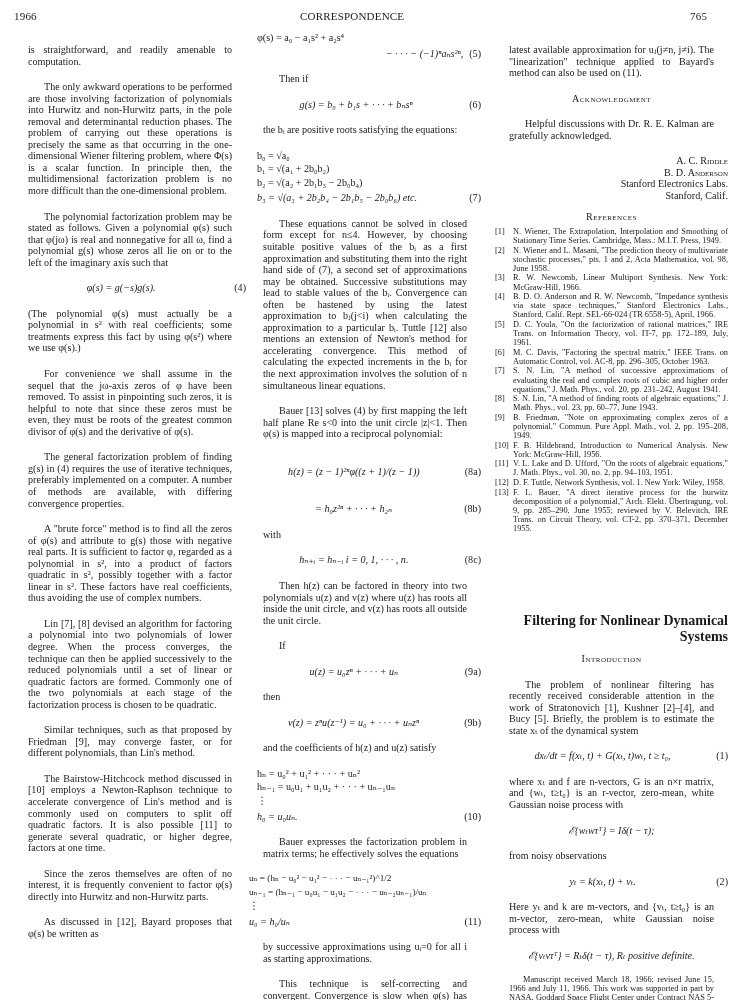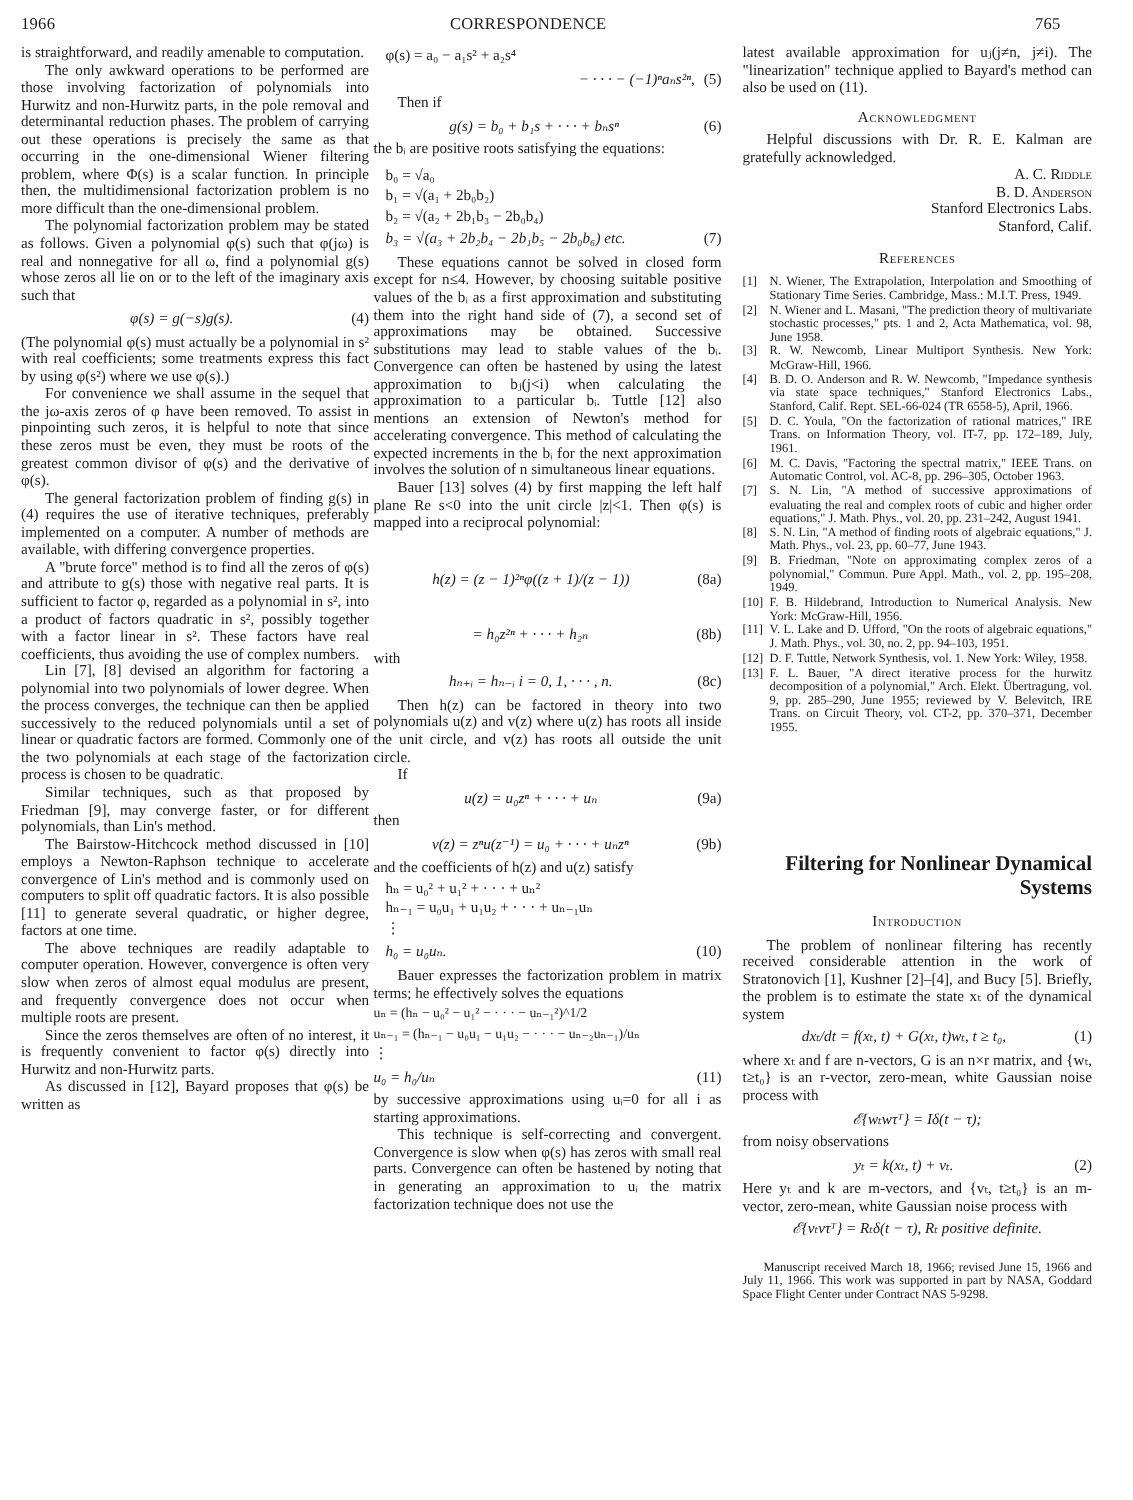--- a/index.html
+++ b/index.html
@@ -3,21 +3,21 @@
 <meta charset="utf-8">
 <style>
   html, body { margin:0; padding:0; background:#ffffff; }
   body { width:755px; height:1000px; overflow:hidden; position:relative;
          font-family:"Liberation Serif","DejaVu Serif",serif; color:#1a1a1a; }
   .hdr { position:absolute; top:10px; font-size:11px; letter-spacing:0.2px; }
   .col { position:absolute; top:30px; width:232px; font-size:10.1px; line-height:11.55px; text-align:justify; }
   .c1 { left:14px; }
   .c2 { left:249px; }
   .c3 { left:495px; width:233px; }
-  p { margin:0; }
+  p { margin:14px; }
   .ind { text-indent:16px; }
   .eq { display:flex; justify-content:space-between; align-items:center; margin:4px 0; white-space:nowrap; }
   .eq .f { flex:1; text-align:center; font-style:italic; }
   .eq .n { margin-left:6px; }
   .eqL { margin:2px 0 2px 8px; white-space:nowrap; }
   .sc { font-variant:small-caps; text-align:center; margin:8px 0 4px; letter-spacing:0.5px; }
   .right { text-align:right; }
   .ref { font-size:8.3px; line-height:9.1px; display:flex; margin-bottom:0.5px; text-align:justify; }
   .ref .rn { width:18px; flex:none; }
   .ref .rt { flex:1; }
@@ -39,21 +39,20 @@
       <span class="f">φ(s) = g(−s)g(s).</span>
       <span class="n">(4)</span>
     </div>
   <p>(The polynomial φ(s) must actually be a polynomial in s² with real coefficients; some treatments express this fact by using φ(s²) where we use φ(s).)</p>
   <p class="ind">For convenience we shall assume in the sequel that the jω-axis zeros of φ have been removed. To assist in pinpointing such zeros, it is helpful to note that since these zeros must be even, they must be roots of the greatest common divisor of φ(s) and the derivative of φ(s).</p>
   <p class="ind">The general factorization problem of finding g(s) in (4) requires the use of iterative techniques, preferably implemented on a computer. A number of methods are available, with differing convergence properties.</p>
   <p class="ind">A "brute force" method is to find all the zeros of φ(s) and attribute to g(s) those with negative real parts. It is sufficient to factor φ, regarded as a polynomial in s², into a product of factors quadratic in s², possibly together with a factor linear in s². These factors have real coefficients, thus avoiding the use of complex numbers.</p>
   <p class="ind">Lin [7], [8] devised an algorithm for factoring a polynomial into two polynomials of lower degree. When the process converges, the technique can then be applied successively to the reduced polynomials until a set of linear or quadratic factors are formed. Commonly one of the two polynomials at each stage of the factorization process is chosen to be quadratic.</p>
   <p class="ind">Similar techniques, such as that proposed by Friedman [9], may converge faster, or for different polynomials, than Lin's method.</p>
   <p class="ind">The Bairstow-Hitchcock method discussed in [10] employs a Newton-Raphson technique to accelerate convergence of Lin's method and is commonly used on computers to split off quadratic factors. It is also possible [11] to generate several quadratic, or higher degree, factors at one time.</p>
-  <p class="ind">The above techniques are readily adaptable to computer operation. However, convergence is often very slow when zeros of almost equal modulus are present, and frequently convergence does not occur when multiple roots are present.</p>
   <p class="ind">Since the zeros themselves are often of no interest, it is frequently convenient to factor φ(s) directly into Hurwitz and non-Hurwitz parts.</p>
   <p class="ind">As discussed in [12], Bayard proposes that φ(s) be written as</p>
 </div>
 
 <div class="col c2">
   <div class="eqL">φ(s) = a₀ − a₁s² + a₂s⁴</div>
   <div class="eq">
       <span class="f" style="text-align:right">− · · · − (−1)ⁿaₙs²ⁿ,</span>
       <span class="n">(5)</span>
     </div>

